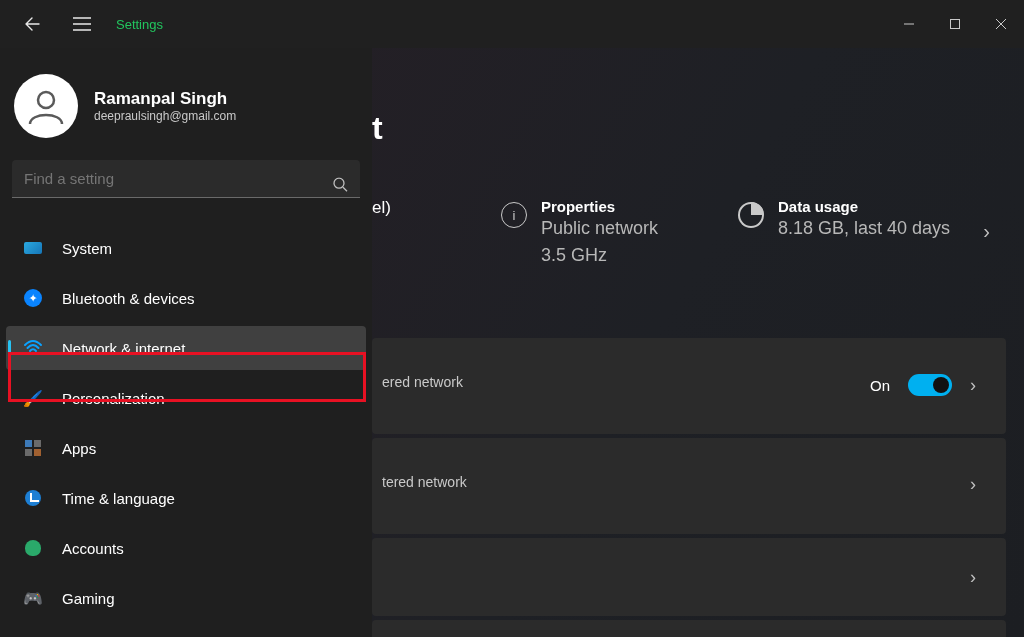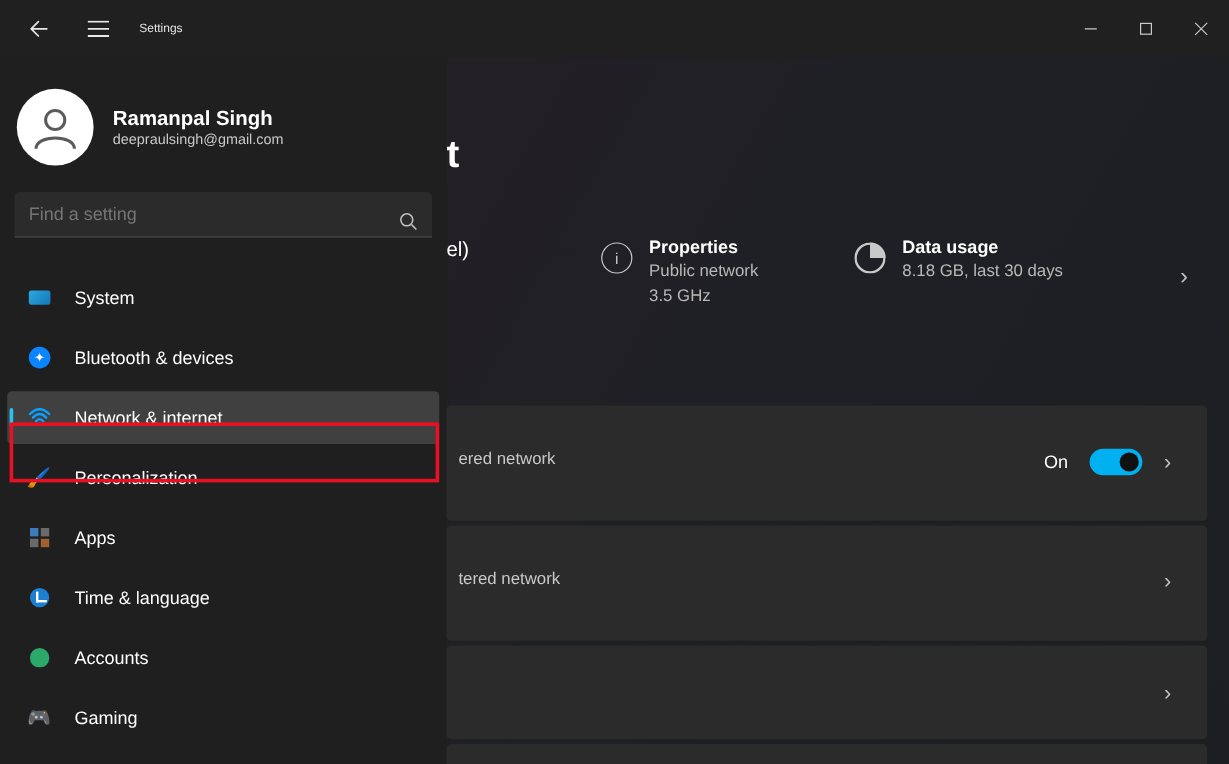--- a/index.html
+++ b/index.html
@@ -12,21 +12,21 @@
   }
   
   .titlebar {
     position: absolute; top: 0; left: 0; right: 0; height: 48px;
     display: flex; align-items: center; justify-content: space-between;
     background: #202020;
   }
   .titlebar-left { display: flex; align-items: center; gap: 18px; padding-left: 16px; }
   .titlebar-right { display: flex; align-items: center; }
   .win-btn { width: 46px; height: 48px; display:flex; align-items:center; justify-content:center; color:#d0d0d0; }
-  .app-title { font-size: 10px; color:#e5e5e5; }
+  .app-title { font-size: 13px; color:#22c55e; }
   .back-arrow { width:32px; height:48px; display:flex; align-items:center; justify-content:center; color:#e8e8e8; font-size:16px;}
   .hamburger { width:32px; height:48px; display:flex; align-items:center; justify-content:center; color:#e8e8e8; font-size:18px;}
 
   
   .sidebar {
     position:absolute; left:0; top:48px; bottom:0; width:372px;
     background:#1f1f1f;
     display:flex; flex-direction:column;
     padding-top:20px;
   }
@@ -105,21 +105,21 @@
     width:26px;height:26px; border:1.5px solid #c9c9c9; border-radius:50%;
     display:flex;align-items:center;justify-content:center; color:#c9c9c9; font-size:13px; margin-top:4px;
   }
   .pie-icon {
     width:26px;height:26px; border-radius:50%;
     background: conic-gradient(#c9c9c9 0 25%, transparent 25% 100%);
     position:relative; margin-top:4px;
     box-shadow: inset 0 0 0 2px #c9c9c9;
   }
   .info-title { font-size:15px; font-weight:700; color:#ffffff; }
-  .info-sub { font-size:14px; color:#b8b8b8; line-height:1.5; }
+  .info-sub { font-size:18px; color:#b8b8b8; line-height:1.5; }
   .connected-tail { font-size:17px; color:#ffffff; }
 
   .cards {
     position:absolute; left:372px; right:18px; top:290px;
     display:flex; flex-direction:column; gap:4px;
   }
   .card {
     background:#2b2b2b; border-radius:4px; height:70px;
     display:flex; align-items:center; justify-content:space-between;
     padding:0 30px 0 10px; color:#c9c9c9; font-size:14px;
@@ -189,21 +189,21 @@
         <div class="info-title">Properties</div>
         <div class="info-sub">Public network</div>
         <div class="info-sub">3.5 GHz</div>
       </div>
     </div>
 
     <div class="info-col" style="margin-left:40px;">
       <div class="pie-icon"></div>
       <div>
         <div class="info-title">Data usage</div>
-        <div class="info-sub">8.18 GB, last 30 days</div>
+        <div class="info-sub">8.18 GB, last 40 days</div>
       </div>
     </div>
   </div>
   <div class="info-chevron">›</div>
 
   <div class="cards">
     <div class="card tall">
       <div>ered network</div>
       <div class="card-right">
         <span class="state-label">On</span>

